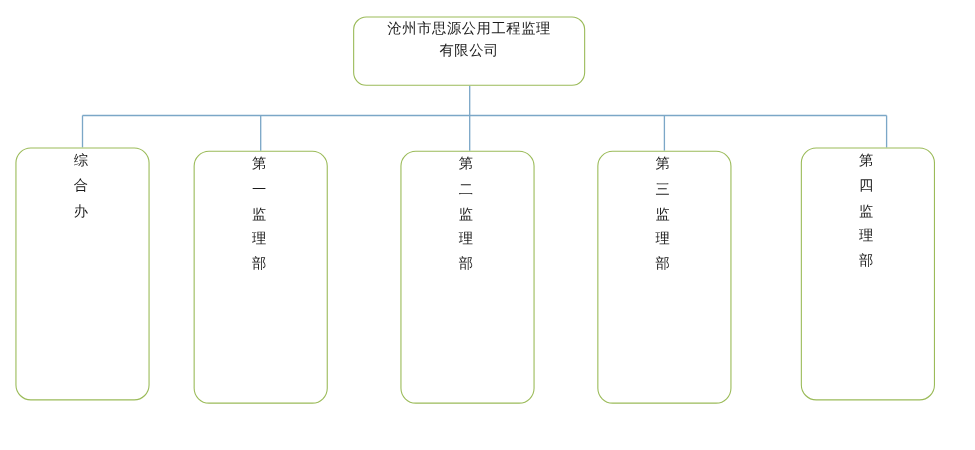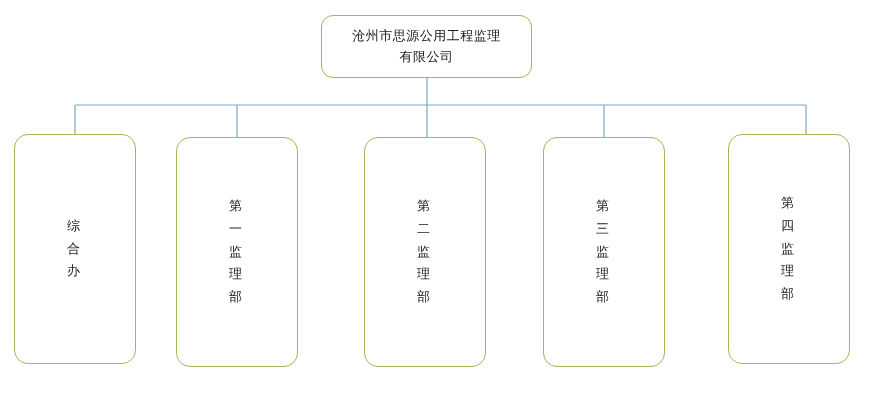--- a/index.html
+++ b/index.html
@@ -25,21 +25,21 @@
     height: 409px;
     pointer-events: none;
   }
   .node {
     position: absolute;
     box-sizing: border-box;
     border: 1px solid #9bbb59;
     border-radius: 14px;
     background: #ffffff;
     display: flex;
-    align-items: center;
+    align-items: flex-start;
     justify-content: center;
     text-align: center;
   }
   .node-root {
     border-radius: 12px;
   }
   .node-label {
     font-size: 13px;
     color: #1a1a1a;
     line-height: 1.55;

